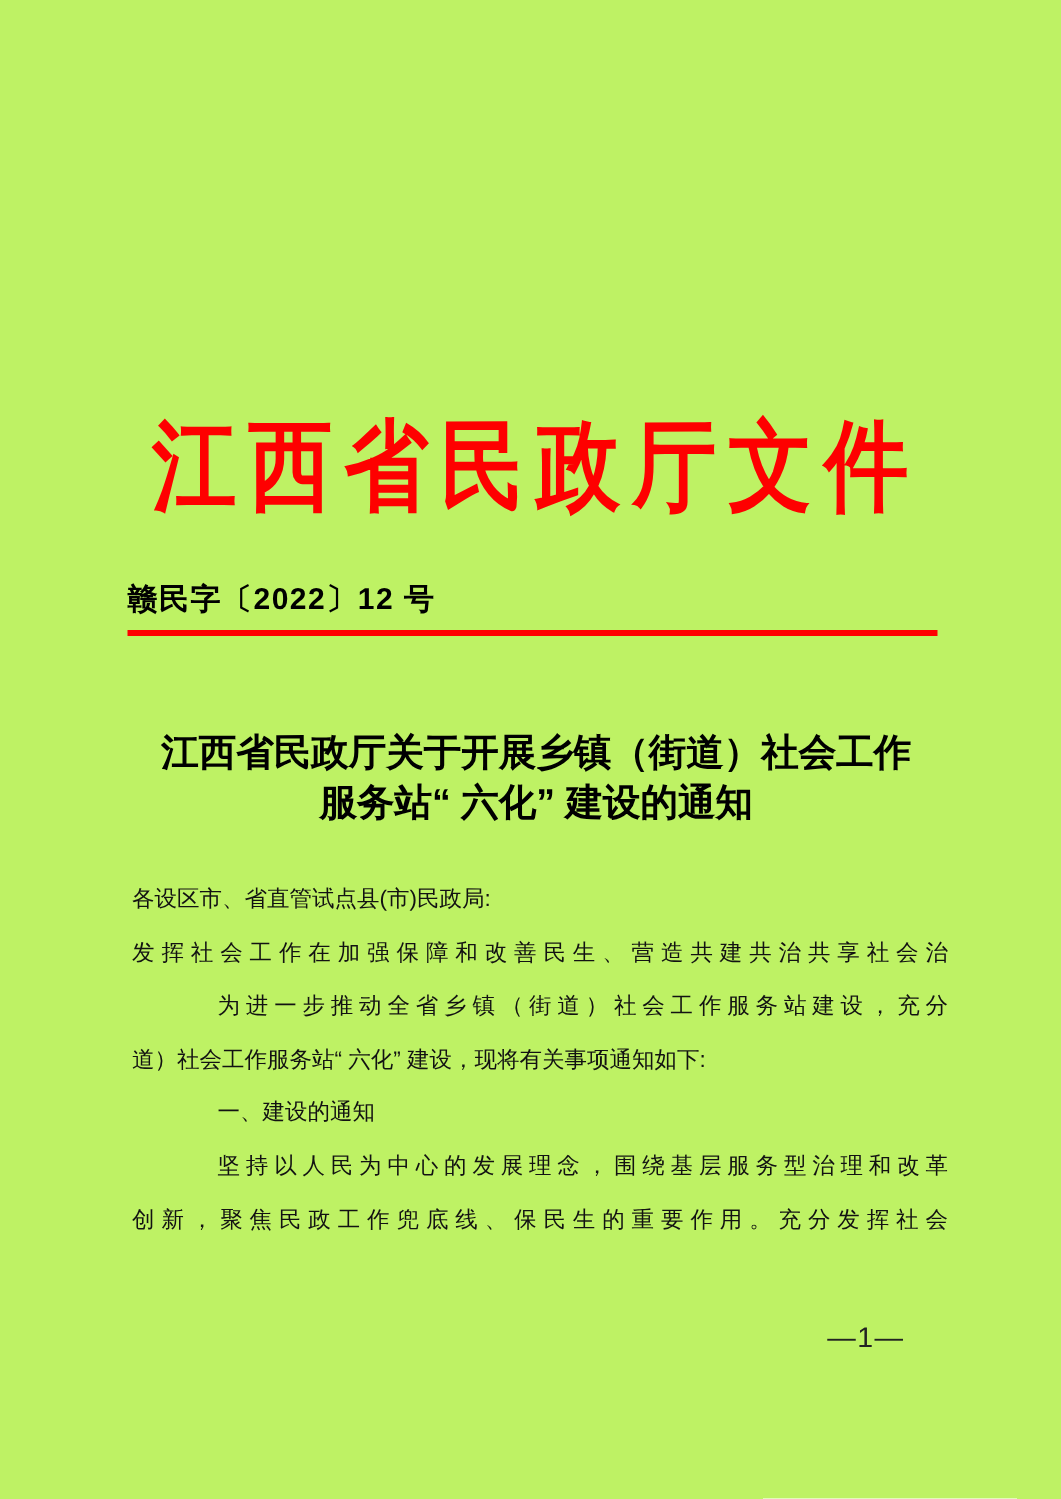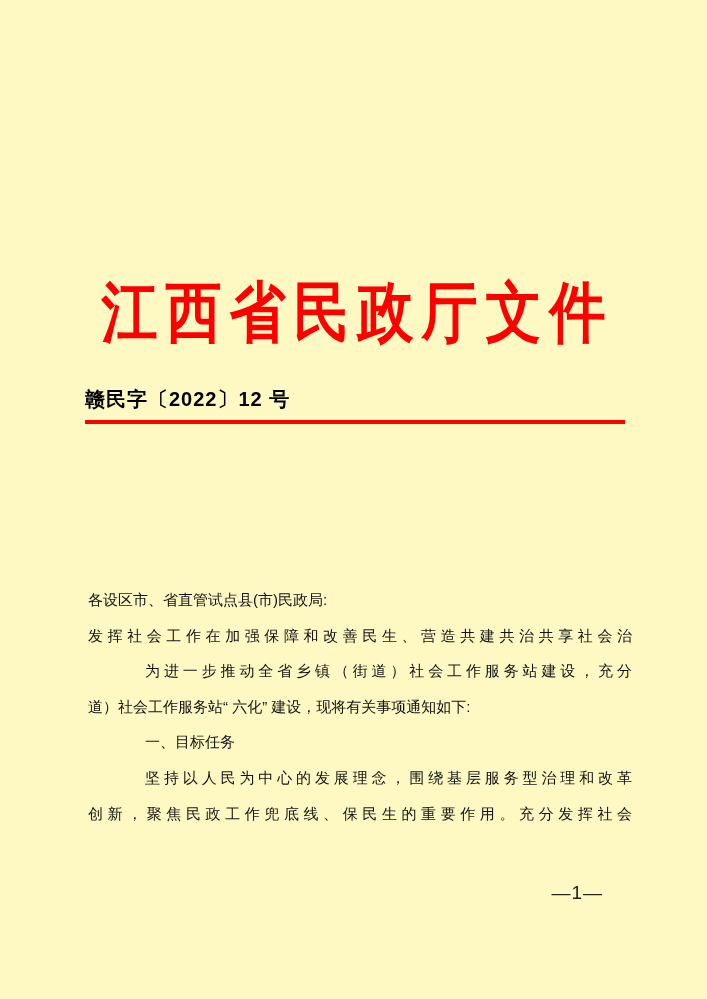--- a/index.html
+++ b/index.html
@@ -4,21 +4,21 @@
 <style>
   html, body {
     margin: 0;
     padding: 0;
     background: #ffffff;
   }
   .page {
     position: relative;
     width: 707px;
     height: 999px;
-    background: #fef9c3;
+    background: #bef264;
     overflow: hidden;
     font-family: "Liberation Sans", sans-serif;
     color: #111111;
   }
   
   .agency-title {
     position: absolute;
     left: 85px;
     width: 545px;
     top: 278px;
@@ -97,26 +97,30 @@
 <body>
 
 <div class="page">
 
   <div class="agency-title">江西省民政厅文件</div>
 
   <div class="doc-number">赣民字〔2022〕12 号</div>
 
   <div class="red-rule"></div>
 
+  <h1 class="doc-title">
+    <span class="t-line">江西省民政厅关于开展乡镇（街道）社会工作</span>
+    <span class="t-line">服务站“ 六化” 建设的通知</span>
+  </h1>
 
   <div class="body-block">
     <p class="line">各设区市、省直管试点县(市)民政局:</p>
     <p class="line l-justify">发挥社会工作在加强保障和改善民生、营造共建共治共享社会治</p>
     <p class="line l-indent l-justify">为进一步推动全省乡镇（街道）社会工作服务站建设，充分</p>
     <p class="line">道）社会工作服务站“ 六化” 建设，现将有关事项通知如下:</p>
-    <p class="line l-indent">一、目标任务</p>
+    <p class="line l-indent">一、建设的通知</p>
     <p class="line l-indent l-justify">坚持以人民为中心的发展理念，围绕基层服务型治理和改革</p>
     <p class="line l-justify">创新，聚焦民政工作兜底线、保民生的重要作用。充分发挥社会</p>
   </div>
 
   <div class="page-number">—1—</div>
 
 </div>
 
 </body></html>

